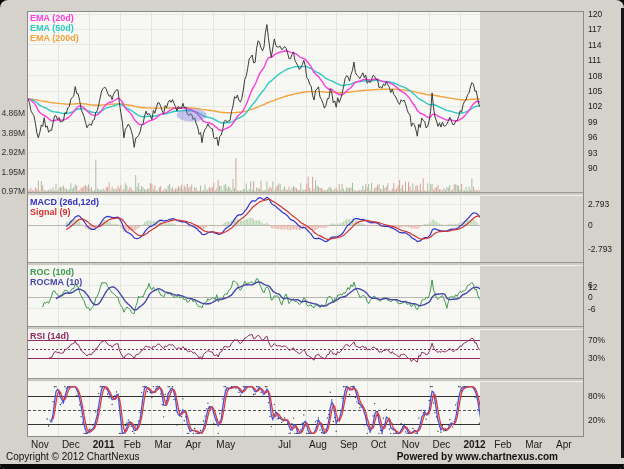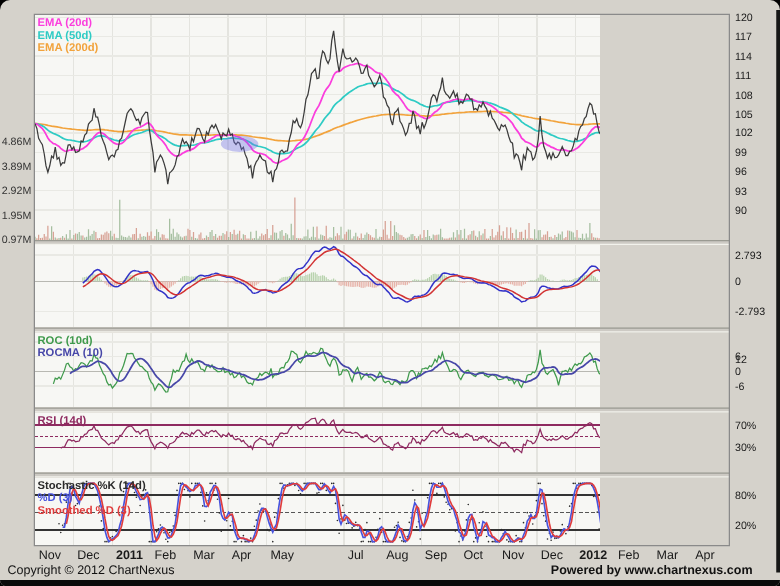--- a/index.html
+++ b/index.html
@@ -18,21 +18,21 @@
   .legend{position:absolute;left:2px;top:1px;z-index:3;}
   .legend div{font-size:9px;font-weight:bold;line-height:10px;white-space:nowrap;}
   .sep{position:absolute;left:28px;width:556px;height:4px;background:#cdcac4;
        border-top:1px solid #9a9a92;border-bottom:1px solid #f2f2ec;box-sizing:border-box;z-index:4;}
   
   #raxis .t{position:absolute;left:588px;font-size:8.5px;color:#1a1a1a;transform:translateY(-50%);white-space:nowrap;}
   #laxis .t{position:absolute;left:0;width:25px;text-align:right;font-size:8.5px;color:#333;transform:translateY(-50%);}
   #xaxis .m{position:absolute;top:439px;font-size:10px;color:#1a1a1a;white-space:nowrap;}
   #xaxis .m.bold{font-weight:bold;}
   
-  #ftr{position:absolute;left:0;top:450px;width:565px;height:15px;padding-left:44px;}
+  #ftr{position:absolute;left:0;top:450px;width:565px;height:15px;}
   #copyright{position:absolute;left:6px;top:1px;font-size:10px;color:#111;}
   #powered{position:absolute;right:7px;top:1px;font-size:10px;color:#111;font-weight:bold;}
   #blackbar{position:absolute;left:0;top:464px;width:624px;height:5px;background:#0a0a0a;}
   #rightedge{position:absolute;right:0;top:8px;width:3px;height:450px;background:#161616;}
 </style>
 </head>
 <body>
 
 <div id="win">
 
@@ -105,20 +105,24 @@
         <line x1="494.2" y1="0" x2="494.2" y2="66" stroke="#e4e4df" stroke-width="1" shape-rendering="crispEdges"></line>
         <line x1="525.1" y1="0" x2="525.1" y2="66" stroke="#e4e4df" stroke-width="1" shape-rendering="crispEdges"></line>
         <line x1="0" y1="8" x2="556" y2="8" stroke="#e9e9e4" stroke-width="1" stroke-dasharray="none" shape-rendering="crispEdges"></line>
         <line x1="0" y1="53" x2="556" y2="53" stroke="#e9e9e4" stroke-width="1" stroke-dasharray="none" shape-rendering="crispEdges"></line>
         <line x1="0" y1="29" x2="556" y2="29" stroke="#b8b8b2" stroke-width="1" stroke-dasharray="none" shape-rendering="crispEdges"></line>
         <path d="M38.3 29V26.0M39.8 29V25.5M41.3 29V25.2M42.8 29V24.5M44.2 29V24.1M45.7 29V24.0M47.2 29V23.3M48.7 29V23.8M50.1 29V24.5M51.6 29V25.8M53.1 29V27.7M70.8 29V28.1M72.3 29V26.6M73.7 29V25.3M75.2 29V24.4M76.7 29V23.9M78.2 29V24.1M79.6 29V24.9M81.1 29V25.9M82.6 29V26.7M84.1 29V27.8M85.5 29V28.1M87.0 29V28.1M88.5 29V28.1M90.0 29V28.2M115.0 29V28.1M116.5 29V26.5M118.0 29V25.1M119.5 29V24.7M120.9 29V24.5M122.4 29V24.7M123.9 29V25.4M125.4 29V25.1M126.8 29V25.4M128.3 29V25.2M129.8 29V24.8M131.3 29V24.8M132.7 29V25.3M134.2 29V26.3M135.7 29V27.3M137.2 29V27.3M138.6 29V27.6M140.1 29V27.4M141.6 29V27.2M143.1 29V27.4M144.5 29V27.4M146.0 29V27.8M147.5 29V28.6M182.9 29V29.0M184.4 29V28.8M194.7 29V28.4M196.1 29V26.9M197.6 29V25.9M199.1 29V25.6M200.6 29V25.4M202.0 29V25.4M203.5 29V24.7M205.0 29V23.9M206.5 29V22.8M207.9 29V22.6M209.4 29V22.5M210.9 29V23.3M212.4 29V24.3M213.8 29V24.9M215.3 29V24.8M216.8 29V24.0M218.3 29V23.5M219.7 29V22.9M221.2 29V22.0M222.7 29V21.8M224.2 29V22.0M225.6 29V23.4M227.1 29V24.7M228.6 29V24.6M230.1 29V24.2M231.5 29V24.6M233.0 29V25.8M234.5 29V27.2M236.0 29V28.0M237.4 29V27.5M238.9 29V26.7M240.4 29V27.8M302.3 29V28.0M303.8 29V27.3M305.3 29V27.7M306.8 29V27.7M308.2 29V28.3M309.7 29V27.7M311.2 29V27.7M312.7 29V27.3M314.1 29V26.6M315.6 29V25.5M317.1 29V24.1M318.6 29V23.2M320.0 29V22.9M321.5 29V23.4M323.0 29V23.4M324.5 29V23.2M325.9 29V22.6M327.4 29V23.6M328.9 29V24.7M330.4 29V25.8M331.8 29V26.9M333.3 29V27.4M334.8 29V27.6M336.3 29V28.3M337.7 29V28.5M395.2 29V28.6M396.7 29V28.0M398.2 29V28.2M399.7 29V28.1M401.1 29V27.4M402.6 29V26.1M404.1 29V23.6M405.6 29V23.6M407.0 29V24.6M408.5 29V25.8M410.0 29V27.2M411.5 29V27.7M412.9 29V28.5M414.4 29V28.4M415.9 29V28.8M417.4 29V28.9M418.8 29V28.8M420.3 29V28.3M421.8 29V27.7M423.3 29V27.6M424.7 29V28.0M426.2 29V28.2M427.7 29V28.0M429.2 29V27.9M430.6 29V27.4M432.1 29V26.6M433.6 29V26.4M435.1 29V25.6M436.5 29V25.0M438.0 29V24.7M439.5 29V24.2M441.0 29V24.0M442.4 29V23.6M443.9 29V23.3M445.4 29V23.6M446.9 29V24.7M448.3 29V25.7M449.8 29V27.4M485.2 29V28.7M486.7 29V27.4M488.2 29V26.0M489.6 29V24.3M491.1 29V22.0M492.6 29V20.2M494.1 29V18.2M495.5 29V17.2M497.0 29V17.7M498.5 29V18.6M500.0 29V20.4M501.4 29V20.8M502.9 29V21.1M504.4 29V21.4M505.9 29V22.4M507.3 29V23.6M508.8 29V25.7M510.3 29V26.9M511.8 29V28.2M529.5 29V29.0" stroke="#b8d3ad" stroke-width="1" fill="none"></path>
         <path d="M54.6 29V29.3M56.0 29V30.7M57.5 29V32.1M59.0 29V33.3M60.5 29V33.7M61.9 29V33.6M63.4 29V33.4M64.9 29V32.6M66.4 29V31.8M67.8 29V30.5M69.3 29V29.4M91.4 29V29.6M92.9 29V31.4M94.4 29V33.3M95.9 29V35.8M97.3 29V36.3M98.8 29V36.0M100.3 29V35.2M101.8 29V34.5M103.2 29V34.2M104.7 29V34.1M106.2 29V34.9M107.7 29V34.1M109.1 29V33.2M110.6 29V32.1M112.1 29V30.9M113.6 29V29.3M149.0 29V29.5M150.4 29V29.6M151.9 29V29.9M153.4 29V30.1M154.9 29V29.7M156.3 29V29.9M157.8 29V30.0M159.3 29V30.6M160.8 29V31.1M162.2 29V31.2M163.7 29V31.2M165.2 29V31.6M166.7 29V31.5M168.1 29V31.9M169.6 29V32.3M171.1 29V33.0M172.6 29V33.1M174.0 29V33.9M175.5 29V33.2M177.0 29V32.1M178.5 29V31.0M179.9 29V29.9M181.4 29V29.3M185.8 29V29.4M187.3 29V29.9M188.8 29V29.9M190.2 29V30.5M191.7 29V30.0M193.2 29V29.3M241.9 29V29.8M243.3 29V32.1M244.8 29V32.7M246.3 29V32.2M247.8 29V32.6M249.2 29V33.0M250.7 29V33.2M252.2 29V33.3M253.7 29V33.5M255.1 29V33.6M256.6 29V33.3M258.1 29V33.2M259.6 29V33.5M261.0 29V34.1M262.5 29V34.3M264.0 29V33.9M265.5 29V33.2M266.9 29V33.4M268.4 29V33.6M269.9 29V33.9M271.4 29V34.1M272.8 29V33.9M274.3 29V33.2M275.8 29V32.2M277.3 29V31.9M278.7 29V32.7M280.2 29V33.1M281.7 29V33.6M283.2 29V33.8M284.6 29V34.6M286.1 29V35.1M287.6 29V34.1M289.1 29V33.1M290.5 29V31.9M292.0 29V31.9M293.5 29V31.8M295.0 29V31.9M296.4 29V32.2M297.9 29V31.8M299.4 29V30.6M300.9 29V29.7M339.2 29V29.5M340.7 29V30.0M342.2 29V30.4M343.6 29V30.3M345.1 29V29.8M346.6 29V29.6M348.1 29V29.8M349.5 29V29.8M351.0 29V30.6M352.5 29V31.0M354.0 29V31.3M355.4 29V30.9M356.9 29V30.8M358.4 29V30.2M359.9 29V30.1M361.3 29V30.2M362.8 29V30.7M364.3 29V30.6M365.8 29V30.9M367.2 29V31.1M368.7 29V31.5M370.2 29V31.8M371.6 29V32.0M373.1 29V31.5M374.6 29V31.2M376.1 29V30.7M377.5 29V30.6M379.0 29V30.9M380.5 29V31.3M382.0 29V31.5M383.4 29V32.5M384.9 29V32.6M386.4 29V32.5M387.9 29V32.6M389.3 29V33.0M390.8 29V31.8M392.3 29V31.1M393.8 29V29.5M451.3 29V29.2M452.8 29V30.6M454.2 29V32.0M455.7 29V33.6M457.2 29V34.7M458.7 29V35.6M460.1 29V35.9M461.6 29V35.7M463.1 29V35.2M464.6 29V35.1M466.0 29V34.8M467.5 29V34.1M469.0 29V33.9M470.5 29V33.6M471.9 29V33.1M473.4 29V32.4M474.9 29V31.9M476.4 29V31.7M477.8 29V31.9M479.3 29V31.7M480.8 29V31.6M482.3 29V30.9M483.7 29V29.7M513.2 29V29.4M514.7 29V29.6M516.2 29V29.8M517.7 29V29.7M519.1 29V29.9M520.6 29V30.0M522.1 29V30.0M523.6 29V30.9M525.0 29V30.9M526.5 29V30.0M528.0 29V29.2M530.9 29V29.5M532.4 29V30.2M533.9 29V31.0M535.4 29V31.0M536.8 29V31.4M538.3 29V31.0M539.8 29V30.7M541.3 29V30.8M542.7 29V30.4M544.2 29V30.5M545.7 29V31.2M547.2 29V31.9M548.6 29V31.9M550.1 29V31.5M551.6 29V31.7M553.1 29V30.9M554.5 29V30.6M556.0 29V29.6" stroke="#e7b4aa" stroke-width="1" fill="none"></path>
         <path d="M38.3 30.5L39.8 29.1L41.3 27.9L42.8 26.0L44.2 24.4L45.7 23.1L47.2 21.0L48.7 20.2L50.1 19.7L51.6 20.2L53.1 21.8L54.6 23.5L56.0 25.3L57.5 27.5L59.0 29.8L60.5 31.3L61.9 32.3L63.4 33.3L64.9 33.4L66.4 33.3L67.8 32.3L69.3 31.4L70.8 29.8L72.3 27.8L73.7 25.5L75.2 23.4L76.7 21.7L78.2 20.7L79.6 20.4L81.1 20.7L82.6 20.9L84.1 21.7L85.5 21.7L87.0 21.6L88.5 21.3L90.0 21.2L91.4 22.7L92.9 25.1L94.4 28.2L95.9 32.4L97.3 34.7L98.8 36.1L100.3 36.8L101.8 37.5L103.2 38.5L104.7 39.8L106.2 42.0L107.7 42.5L109.1 42.6L110.6 42.3L112.1 41.6L113.6 40.0L115.0 38.6L116.5 36.4L118.0 34.1L119.5 32.6L120.9 31.2L122.4 30.4L123.9 30.1L125.4 28.9L126.8 28.2L128.3 27.1L129.8 25.6L131.3 24.6L132.7 24.2L134.2 24.4L135.7 25.0L137.2 24.6L138.6 24.6L140.1 24.0L141.6 23.3L143.1 23.1L144.5 22.7L146.0 22.8L147.5 23.5L149.0 24.5L150.4 24.8L151.9 25.3L153.4 25.8L154.9 25.6L156.3 26.0L157.8 26.3L159.3 27.3L160.8 28.4L162.2 29.0L163.7 29.5L165.2 30.5L166.7 31.1L168.1 32.2L169.6 33.4L171.1 35.2L172.6 36.3L174.0 38.3L175.5 38.6L177.0 38.3L178.5 37.8L179.9 36.8L181.4 36.3L182.9 36.0L184.4 35.7L185.8 36.5L187.3 37.2L188.8 37.4L190.2 38.4L191.7 38.1L193.2 37.6L194.7 36.4L196.1 34.4L197.6 32.7L199.1 31.5L200.6 30.4L202.0 29.6L203.5 27.8L205.0 25.7L206.5 23.1L207.9 21.3L209.4 19.6L210.9 18.9L212.4 18.8L213.8 18.4L215.3 17.2L216.8 15.1L218.3 13.3L219.7 11.1L221.2 8.5L222.7 6.5L224.2 4.9L225.6 4.9L227.1 5.1L228.6 3.9L230.1 2.3L231.5 1.6L233.0 2.0L234.5 3.0L236.0 3.5L237.4 2.6L238.9 1.3L240.4 2.1L241.9 4.3L243.3 7.3L244.8 8.8L246.3 9.2L247.8 10.4L249.2 11.8L250.7 13.1L252.2 14.2L253.7 15.7L255.1 16.8L256.6 17.6L258.1 18.6L259.6 20.0L261.0 21.9L262.5 23.4L264.0 24.2L265.5 24.6L266.9 25.9L268.4 27.3L269.9 28.7L271.4 30.3L272.8 31.3L274.3 31.7L275.8 31.4L277.3 31.9L278.7 33.6L280.2 35.0L281.7 36.7L283.2 38.1L284.6 40.3L286.1 42.3L287.6 42.6L289.1 42.6L290.5 42.1L292.0 42.8L293.5 43.5L295.0 44.3L296.4 45.3L297.9 45.6L299.4 44.9L300.9 44.1L302.3 42.2L303.8 41.0L305.3 41.1L306.8 40.8L308.2 41.2L309.7 40.2L311.2 39.9L312.7 39.1L314.1 37.8L315.6 35.8L317.1 33.2L318.6 30.8L320.0 29.1L321.5 28.2L323.0 26.7L324.5 25.1L325.9 22.9L327.4 22.5L328.9 22.6L330.4 22.9L331.8 23.4L333.3 23.6L334.8 23.4L336.3 23.9L337.7 24.0L339.2 25.2L340.7 25.9L342.2 26.6L343.6 26.8L345.1 26.6L346.6 26.5L348.1 26.8L349.5 27.1L351.0 28.3L352.5 29.2L354.0 30.0L355.4 30.2L356.9 30.4L358.4 30.2L359.9 30.4L361.3 30.7L362.8 31.7L364.3 31.9L365.8 32.8L367.2 33.5L368.7 34.5L370.2 35.5L371.6 36.5L373.1 36.6L374.6 36.8L376.1 36.7L377.5 37.0L379.0 37.8L380.5 38.8L382.0 39.6L383.4 41.5L384.9 42.4L386.4 43.2L387.9 44.2L389.3 45.6L390.8 45.1L392.3 44.9L393.8 43.5L395.2 42.5L396.7 41.7L398.2 41.6L399.7 41.3L401.1 40.2L402.6 38.2L404.1 34.3L405.6 32.9L407.0 32.9L408.5 33.3L410.0 34.2L411.5 34.4L412.9 35.0L414.4 34.9L415.9 35.1L417.4 35.2L418.8 35.0L420.3 34.4L421.8 33.5L423.3 33.1L424.7 33.2L426.2 33.2L427.7 32.8L429.2 32.3L430.6 31.5L432.1 30.1L433.6 29.2L435.1 27.6L436.5 25.9L438.0 24.5L439.5 22.9L441.0 21.5L442.4 19.7L443.9 17.9L445.4 16.9L446.9 17.0L448.3 17.2L449.8 18.4L451.3 20.3L452.8 22.1L454.2 24.2L455.7 26.9L457.2 29.5L458.7 32.0L460.1 34.1L461.6 35.6L463.1 36.6L464.6 38.0L466.0 39.2L467.5 39.8L469.0 40.8L470.5 41.7L471.9 42.1L473.4 42.3L474.9 42.6L476.4 43.0L477.8 43.9L479.3 44.4L480.8 44.9L482.3 44.8L483.7 43.7L485.2 42.7L486.7 40.9L488.2 38.8L489.6 35.9L491.1 31.8L492.6 27.9L494.1 23.1L495.5 19.2L497.0 16.9L498.5 15.2L500.0 14.8L501.4 13.2L502.9 11.4L504.4 9.8L505.9 9.3L507.3 9.1L508.8 10.4L510.3 11.1L511.8 12.2L513.2 13.4L514.7 13.8L516.2 14.2L517.7 14.2L519.1 14.7L520.6 15.0L522.1 15.3L523.6 16.6L525.0 17.2L526.5 16.5L528.0 15.8L529.5 15.5L530.9 16.2L532.4 17.2L533.9 18.5L535.4 19.0L536.8 20.0L538.3 20.0L539.8 20.1L541.3 20.8L542.7 20.7L544.2 21.1L545.7 22.4L547.2 23.8L548.6 24.6L550.1 24.8L551.6 25.7L553.1 25.3L554.5 25.4L556.0 24.6" stroke="#3232c8" stroke-width="1.2" fill="none"></path>
         <path d="M38.3 33.5L39.8 32.6L41.3 31.6L42.8 30.5L44.2 29.3L45.7 28.1L47.2 26.6L48.7 25.3L50.1 24.2L51.6 23.4L53.1 23.1L54.6 23.2L56.0 23.6L57.5 24.4L59.0 25.5L60.5 26.6L61.9 27.8L63.4 28.9L64.9 29.8L66.4 30.5L67.8 30.9L69.3 31.0L70.8 30.7L72.3 30.1L73.7 29.2L75.2 28.0L76.7 26.8L78.2 25.6L79.6 24.5L81.1 23.8L82.6 23.2L84.1 22.9L85.5 22.7L87.0 22.4L88.5 22.2L90.0 22.0L91.4 22.1L92.9 22.7L94.4 23.8L95.9 25.5L97.3 27.4L98.8 29.1L100.3 30.7L101.8 32.0L103.2 33.3L104.7 34.6L106.2 36.1L107.7 37.4L109.1 38.4L110.6 39.2L112.1 39.7L113.6 39.7L115.0 39.5L116.5 38.9L118.0 37.9L119.5 36.9L120.9 35.7L122.4 34.7L123.9 33.8L125.4 32.8L126.8 31.9L128.3 30.9L129.8 29.9L131.3 28.8L132.7 27.9L134.2 27.2L135.7 26.8L137.2 26.3L138.6 26.0L140.1 25.6L141.6 25.1L143.1 24.7L144.5 24.3L146.0 24.0L147.5 23.9L149.0 24.0L150.4 24.2L151.9 24.4L153.4 24.7L154.9 24.9L156.3 25.1L157.8 25.3L159.3 25.7L160.8 26.3L162.2 26.8L163.7 27.3L165.2 28.0L166.7 28.6L168.1 29.3L169.6 30.1L171.1 31.2L172.6 32.2L174.0 33.4L175.5 34.4L177.0 35.2L178.5 35.7L179.9 35.9L181.4 36.0L182.9 36.0L184.4 36.0L185.8 36.1L187.3 36.3L188.8 36.5L190.2 36.9L191.7 37.1L193.2 37.2L194.7 37.1L196.1 36.5L197.6 35.8L199.1 34.9L200.6 34.0L202.0 33.1L203.5 32.1L205.0 30.8L206.5 29.3L207.9 27.7L209.4 26.1L210.9 24.6L212.4 23.5L213.8 22.4L215.3 21.4L216.8 20.1L218.3 18.8L219.7 17.2L221.2 15.5L222.7 13.7L224.2 11.9L225.6 10.5L227.1 9.5L228.6 8.3L230.1 7.1L231.5 6.0L233.0 5.2L234.5 4.8L236.0 4.5L237.4 4.1L238.9 3.6L240.4 3.3L241.9 3.5L243.3 4.2L244.8 5.2L246.3 6.0L247.8 6.9L249.2 7.9L250.7 8.9L252.2 10.0L253.7 11.1L255.1 12.2L256.6 13.3L258.1 14.4L259.6 15.5L261.0 16.8L262.5 18.1L264.0 19.3L265.5 20.4L266.9 21.5L268.4 22.6L269.9 23.9L271.4 25.2L272.8 26.4L274.3 27.4L275.8 28.2L277.3 29.0L278.7 29.9L280.2 30.9L281.7 32.1L283.2 33.3L284.6 34.7L286.1 36.2L287.6 37.5L289.1 38.5L290.5 39.2L292.0 39.9L293.5 40.6L295.0 41.4L296.4 42.2L297.9 42.8L299.4 43.3L300.9 43.4L302.3 43.2L303.8 42.7L305.3 42.4L306.8 42.1L308.2 41.9L309.7 41.6L311.2 41.2L312.7 40.8L314.1 40.2L315.6 39.3L317.1 38.1L318.6 36.6L320.0 35.1L321.5 33.7L323.0 32.3L324.5 30.9L325.9 29.3L327.4 27.9L328.9 26.9L330.4 26.1L331.8 25.5L333.3 25.1L334.8 24.8L336.3 24.6L337.7 24.5L339.2 24.6L340.7 24.9L342.2 25.2L343.6 25.5L345.1 25.7L346.6 25.9L348.1 26.1L349.5 26.3L351.0 26.7L352.5 27.2L354.0 27.8L355.4 28.2L356.9 28.7L358.4 29.0L359.9 29.3L361.3 29.6L362.8 30.0L364.3 30.4L365.8 30.8L367.2 31.4L368.7 32.0L370.2 32.7L371.6 33.5L373.1 34.1L374.6 34.6L376.1 35.0L377.5 35.4L379.0 35.9L380.5 36.5L382.0 37.1L383.4 38.0L384.9 38.9L386.4 39.7L387.9 40.6L389.3 41.6L390.8 42.3L392.3 42.9L393.8 43.0L395.2 42.9L396.7 42.6L398.2 42.4L399.7 42.2L401.1 41.8L402.6 41.1L404.1 39.7L405.6 38.4L407.0 37.3L408.5 36.5L410.0 36.0L411.5 35.7L412.9 35.6L414.4 35.4L415.9 35.4L417.4 35.3L418.8 35.3L420.3 35.1L421.8 34.8L423.3 34.4L424.7 34.2L426.2 34.0L427.7 33.7L429.2 33.5L430.6 33.1L432.1 32.5L433.6 31.8L435.1 31.0L436.5 30.0L438.0 28.9L439.5 27.7L441.0 26.4L442.4 25.1L443.9 23.7L445.4 22.3L446.9 21.2L448.3 20.4L449.8 20.0L451.3 20.1L452.8 20.5L454.2 21.2L455.7 22.4L457.2 23.8L458.7 25.5L460.1 27.2L461.6 28.9L463.1 30.4L464.6 31.9L466.0 33.4L467.5 34.7L469.0 35.9L470.5 37.1L471.9 38.1L473.4 38.9L474.9 39.6L476.4 40.3L477.8 41.0L479.3 41.7L480.8 42.3L482.3 42.8L483.7 43.0L485.2 42.9L486.7 42.5L488.2 41.8L489.6 40.6L491.1 38.8L492.6 36.6L494.1 33.9L495.5 31.0L497.0 28.2L498.5 25.6L500.0 23.4L501.4 21.4L502.9 19.4L504.4 17.5L505.9 15.8L507.3 14.5L508.8 13.7L510.3 13.2L511.8 13.0L513.2 13.1L514.7 13.2L516.2 13.4L517.7 13.6L519.1 13.8L520.6 14.0L522.1 14.3L523.6 14.8L525.0 15.2L526.5 15.5L528.0 15.6L529.5 15.5L530.9 15.7L532.4 16.0L533.9 16.5L535.4 17.0L536.8 17.6L538.3 18.1L539.8 18.5L541.3 18.9L542.7 19.3L544.2 19.7L545.7 20.2L547.2 20.9L548.6 21.6L550.1 22.3L551.6 23.0L553.1 23.4L554.5 23.8L556.0 24.0" stroke="#d23232" stroke-width="1.2" fill="none"></path>
       </svg>
+    <div class="legend" id="leg2">
+        <div style="color: rgb(50, 50, 200);">MACD (26d,12d)</div>
+        <div style="color: rgb(210, 50, 50);">Signal (9)</div>
+      </div>
   </div>
   <div class="sep" style="top:262px"></div>
 
   <div class="panel" id="p3" style="top:266px;height:60px">
     <svg id="s3" width="556" height="60">
         <line x1="30.9" y1="0" x2="30.9" y2="60" stroke="#e4e4df" stroke-width="1" shape-rendering="crispEdges"></line>
         <line x1="61.8" y1="0" x2="61.8" y2="60" stroke="#e4e4df" stroke-width="1" shape-rendering="crispEdges"></line>
         <line x1="92.7" y1="0" x2="92.7" y2="60" stroke="#e4e4df" stroke-width="1" shape-rendering="crispEdges"></line>
         <line x1="123.6" y1="0" x2="123.6" y2="60" stroke="#e4e4df" stroke-width="1" shape-rendering="crispEdges"></line>
         <line x1="154.4" y1="0" x2="154.4" y2="60" stroke="#e4e4df" stroke-width="1" shape-rendering="crispEdges"></line>
@@ -197,25 +201,20 @@
         <line x1="463.3" y1="0" x2="463.3" y2="54" stroke="#e4e4df" stroke-width="1" shape-rendering="crispEdges"></line>
         <line x1="494.2" y1="0" x2="494.2" y2="54" stroke="#e4e4df" stroke-width="1" shape-rendering="crispEdges"></line>
         <line x1="525.1" y1="0" x2="525.1" y2="54" stroke="#e4e4df" stroke-width="1" shape-rendering="crispEdges"></line>
         <line x1="0" y1="14" x2="556" y2="14" stroke="#333" stroke-width="1" stroke-dasharray="none" shape-rendering="crispEdges"></line>
         <line x1="0" y1="42" x2="556" y2="42" stroke="#333" stroke-width="1" stroke-dasharray="none" shape-rendering="crispEdges"></line>
         <line x1="0" y1="28" x2="556" y2="28" stroke="#555" stroke-width="1" stroke-dasharray="3,2" shape-rendering="crispEdges"></line>
         <path d="M19.2 37.0l.01 0M20.6 44.0l.01 0M22.1 38.2l.01 0M23.6 37.1l.01 0M25.1 19.7l.01 0M26.5 4.7l.01 0M28.0 4.7l.01 0M29.5 12.6l.01 0M31.0 9.8l.01 0M32.4 22.4l.01 0M33.9 20.9l.01 0M35.4 18.5l.01 0M36.9 4.7l.01 0M38.3 6.2l.01 0M39.8 4.7l.01 0M41.3 4.7l.01 0M42.8 4.7l.01 0M44.2 4.7l.01 0M45.7 4.7l.01 0M47.2 4.7l.01 0M48.7 13.7l.01 0M50.1 14.1l.01 0M51.6 22.8l.01 0M53.1 34.7l.01 0M54.6 40.9l.01 0M56.0 51.3l.01 0M57.5 51.3l.01 0M59.0 51.3l.01 0M60.5 48.2l.01 0M61.9 47.2l.01 0M63.4 48.9l.01 0M64.9 43.1l.01 0M66.4 42.1l.01 0M67.8 29.9l.01 0M69.3 27.9l.01 0M70.8 11.3l.01 0M72.3 4.7l.01 0M73.7 4.7l.01 0M75.2 4.7l.01 0M76.7 4.7l.01 0M78.2 7.0l.01 0M79.6 12.0l.01 0M81.1 15.8l.01 0M82.6 14.7l.01 0M84.1 22.4l.01 0M85.5 15.0l.01 0M87.0 13.7l.01 0M88.5 9.9l.01 0M90.0 12.9l.01 0M91.4 51.3l.01 0M92.9 51.3l.01 0M94.4 51.3l.01 0M95.9 51.3l.01 0M97.3 43.4l.01 0M98.8 41.0l.01 0M100.3 38.0l.01 0M101.8 40.2l.01 0M103.2 44.2l.01 0M104.7 49.4l.01 0M106.2 51.3l.01 0M107.7 44.0l.01 0M109.1 43.0l.01 0M110.6 38.8l.01 0M112.1 30.3l.01 0M113.6 10.3l.01 0M115.0 4.7l.01 0M116.5 4.7l.01 0M118.0 4.7l.01 0M119.5 9.6l.01 0M120.9 7.5l.01 0M122.4 10.5l.01 0M123.9 15.5l.01 0M125.4 4.7l.01 0M126.8 9.7l.01 0M128.3 4.7l.01 0M129.8 4.7l.01 0M131.3 4.9l.01 0M132.7 11.9l.01 0M134.2 22.7l.01 0M135.7 34.8l.01 0M137.2 12.3l.01 0M138.6 18.5l.01 0M140.1 4.7l.01 0M141.6 4.7l.01 0M143.1 10.1l.01 0M144.5 4.7l.01 0M146.0 17.4l.01 0M147.5 28.3l.01 0M149.0 42.9l.01 0M150.4 26.8l.01 0M151.9 32.2l.01 0M153.4 34.6l.01 0M154.9 16.8l.01 0M156.3 38.7l.01 0M157.8 35.0l.01 0M159.3 51.3l.01 0M160.8 51.3l.01 0M162.2 45.6l.01 0M163.7 48.3l.01 0M165.2 51.3l.01 0M166.7 46.5l.01 0M168.1 51.3l.01 0M169.6 51.3l.01 0M171.1 51.3l.01 0M172.6 48.5l.01 0M174.0 51.3l.01 0M175.5 39.0l.01 0M177.0 34.1l.01 0M178.5 26.8l.01 0M179.9 21.2l.01 0M181.4 25.9l.01 0M182.9 27.1l.01 0M184.4 25.2l.01 0M185.8 41.7l.01 0M187.3 42.6l.01 0M188.8 37.3l.01 0M190.2 51.3l.01 0M191.7 31.7l.01 0M193.2 28.4l.01 0M194.7 16.9l.01 0M196.1 4.7l.01 0M197.6 4.7l.01 0M199.1 8.5l.01 0M200.6 6.2l.01 0M202.0 5.8l.01 0M203.5 4.7l.01 0M205.0 4.7l.01 0M206.5 4.7l.01 0M207.9 6.3l.01 0M209.4 4.7l.01 0M210.9 10.4l.01 0M212.4 13.1l.01 0M213.8 9.2l.01 0M215.3 4.7l.01 0M216.8 4.7l.01 0M218.3 4.7l.01 0M219.7 4.7l.01 0M221.2 4.7l.01 0M222.7 4.7l.01 0M224.2 4.7l.01 0M225.6 12.5l.01 0M227.1 12.0l.01 0M228.6 4.7l.01 0M230.1 4.7l.01 0M231.5 5.9l.01 0M233.0 10.3l.01 0M234.5 14.2l.01 0M236.0 12.1l.01 0M237.4 4.7l.01 0M238.9 4.7l.01 0M240.4 20.7l.01 0M241.9 34.4l.01 0M243.3 44.6l.01 0M244.8 33.1l.01 0M246.3 22.3l.01 0M247.8 34.1l.01 0M249.2 36.8l.01 0M250.7 36.5l.01 0M252.2 35.6l.01 0M253.7 40.3l.01 0M255.1 38.9l.01 0M256.6 35.9l.01 0M258.1 38.6l.01 0M259.6 41.2l.01 0M261.0 51.3l.01 0M262.5 51.1l.01 0M264.0 41.7l.01 0M265.5 36.1l.01 0M266.9 51.3l.01 0M268.4 51.3l.01 0M269.9 51.3l.01 0M271.4 51.3l.01 0M272.8 47.8l.01 0M274.3 41.5l.01 0M275.8 32.9l.01 0M277.3 43.8l.01 0M278.7 51.3l.01 0M280.2 51.3l.01 0M281.7 51.3l.01 0M283.2 51.3l.01 0M284.6 51.3l.01 0M286.1 51.3l.01 0M287.6 39.8l.01 0M289.1 38.5l.01 0M290.5 35.8l.01 0M292.0 47.9l.01 0M293.5 50.7l.01 0M295.0 51.3l.01 0M296.4 51.3l.01 0M297.9 47.2l.01 0M299.4 35.9l.01 0M300.9 32.4l.01 0M302.3 10.2l.01 0M303.8 18.0l.01 0M305.3 39.5l.01 0M306.8 35.4l.01 0M308.2 49.2l.01 0M309.7 28.5l.01 0M311.2 37.6l.01 0M312.7 28.2l.01 0M314.1 16.2l.01 0M315.6 4.7l.01 0M317.1 4.7l.01 0M318.6 4.7l.01 0M320.0 6.1l.01 0M321.5 12.7l.01 0M323.0 4.7l.01 0M324.5 4.7l.01 0M325.9 4.7l.01 0M327.4 15.5l.01 0M328.9 19.8l.01 0M330.4 21.4l.01 0M331.8 25.8l.01 0M333.3 24.9l.01 0M334.8 25.1l.01 0M336.3 42.8l.01 0M337.7 36.1l.01 0M339.2 51.3l.01 0M340.7 46.8l.01 0M342.2 49.9l.01 0M343.6 42.7l.01 0M345.1 33.9l.01 0M346.6 21.6l.01 0M348.1 33.9l.01 0M349.5 33.4l.01 0M351.0 51.3l.01 0M352.5 48.3l.01 0M354.0 51.3l.01 0M355.4 36.2l.01 0M356.9 42.1l.01 0M358.4 27.4l.01 0M359.9 39.2l.01 0M361.3 47.2l.01 0M362.8 51.3l.01 0M364.3 41.8l.01 0M365.8 51.3l.01 0M367.2 51.3l.01 0M368.7 51.3l.01 0M370.2 51.3l.01 0M371.6 51.3l.01 0M373.1 41.7l.01 0M374.6 45.0l.01 0M376.1 42.3l.01 0M377.5 49.9l.01 0M379.0 51.3l.01 0M380.5 51.3l.01 0M382.0 51.3l.01 0M383.4 51.3l.01 0M384.9 46.5l.01 0M386.4 48.4l.01 0M387.9 51.3l.01 0M389.3 51.3l.01 0M390.8 36.1l.01 0M392.3 40.3l.01 0M393.8 28.1l.01 0M395.2 30.8l.01 0M396.7 30.3l.01 0M398.2 37.2l.01 0M399.7 30.9l.01 0M401.1 18.5l.01 0M402.6 4.7l.01 0M404.1 4.7l.01 0M405.6 20.9l.01 0M407.0 30.6l.01 0M408.5 34.9l.01 0M410.0 49.2l.01 0M411.5 44.5l.01 0M412.9 50.2l.01 0M414.4 43.7l.01 0M415.9 48.7l.01 0M417.4 48.5l.01 0M418.8 47.3l.01 0M420.3 42.8l.01 0M421.8 37.7l.01 0M423.3 42.6l.01 0M424.7 44.9l.01 0M426.2 39.4l.01 0M427.7 22.9l.01 0M429.2 20.9l.01 0M430.6 4.7l.01 0M432.1 4.7l.01 0M433.6 8.7l.01 0M435.1 4.7l.01 0M436.5 4.7l.01 0M438.0 4.7l.01 0M439.5 4.7l.01 0M441.0 4.7l.01 0M442.4 4.7l.01 0M443.9 4.7l.01 0M445.4 6.4l.01 0M446.9 15.1l.01 0M448.3 14.9l.01 0M449.8 27.7l.01 0M451.3 41.2l.01 0M452.8 44.7l.01 0M454.2 51.3l.01 0M455.7 51.3l.01 0M457.2 51.3l.01 0M458.7 51.3l.01 0M460.1 51.3l.01 0M461.6 51.3l.01 0M463.1 50.5l.01 0M464.6 51.3l.01 0M466.0 51.3l.01 0M467.5 49.2l.01 0M469.0 51.3l.01 0M470.5 51.3l.01 0M471.9 50.0l.01 0M473.4 49.2l.01 0M474.9 51.3l.01 0M476.4 51.3l.01 0M477.8 51.3l.01 0M479.3 48.2l.01 0M480.8 51.3l.01 0M482.3 45.0l.01 0M483.7 28.8l.01 0M485.2 28.1l.01 0M486.7 13.1l.01 0M488.2 4.7l.01 0M489.6 4.7l.01 0M491.1 4.7l.01 0M492.6 4.7l.01 0M494.1 4.7l.01 0M495.5 4.7l.01 0M497.0 8.3l.01 0M498.5 8.2l.01 0M500.0 12.9l.01 0M501.4 4.7l.01 0M502.9 4.7l.01 0M504.4 4.7l.01 0M505.9 7.7l.01 0M507.3 8.5l.01 0M508.8 18.8l.01 0M510.3 19.4l.01 0M511.8 28.2l.01 0M513.2 35.8l.01 0M514.7 21.0l.01 0M516.2 20.7l.01 0M517.7 12.7l.01 0M519.1 17.2l.01 0M520.6 18.4l.01 0M522.1 15.3l.01 0M523.6 40.3l.01 0M525.0 15.3l.01 0M526.5 4.7l.01 0M528.0 4.7l.01 0M529.5 8.4l.01 0M530.9 21.1l.01 0M532.4 25.8l.01 0M533.9 38.2l.01 0M535.4 25.0l.01 0M536.8 36.1l.01 0M538.3 17.8l.01 0M539.8 17.2l.01 0M541.3 26.5l.01 0M542.7 13.0l.01 0M544.2 26.5l.01 0M545.7 51.3l.01 0M547.2 51.3l.01 0M548.6 41.0l.01 0M550.1 28.0l.01 0M551.6 47.1l.01 0M553.1 13.2l.01 0M554.5 23.4l.01 0M556.0 4.7l.01 0" stroke="#2b2b2b" stroke-width="1.3" stroke-linecap="round" fill="none"></path>
         <path d="M22.1 39.7L23.6 39.8L25.1 31.7L26.5 20.5L28.0 9.7L29.5 7.3L31.0 9.0L32.4 14.9L33.9 17.7L35.4 20.6L36.9 14.7L38.3 9.8L39.8 5.2L41.3 5.2L42.8 4.7L44.2 4.7L45.7 4.7L47.2 4.7L48.7 7.7L50.1 10.8L51.6 16.9L53.1 23.8L54.6 32.8L56.0 42.3L57.5 47.9L59.0 51.3L60.5 50.3L61.9 48.9L63.4 48.1L64.9 46.4L66.4 44.7L67.8 38.4L69.3 33.3L70.8 23.0L72.3 14.6L73.7 6.9L75.2 4.7L76.7 4.7L78.2 5.5L79.6 7.9L81.1 11.6L82.6 14.2L84.1 17.6L85.5 17.4L87.0 17.0L88.5 12.9L90.0 12.2L91.4 24.7L92.9 38.5L94.4 51.3L95.9 51.3L97.3 48.7L98.8 45.3L100.3 40.8L101.8 39.7L103.2 40.8L104.7 44.6L106.2 48.3L107.7 48.3L109.1 46.1L110.6 41.9L112.1 37.4L113.6 26.5L115.0 15.1L116.5 6.5L118.0 4.7L119.5 6.3L120.9 7.3L122.4 9.2L123.9 11.2L125.4 10.2L126.8 10.0L128.3 6.3L129.8 6.3L131.3 4.7L132.7 7.1L134.2 13.2L135.7 23.1L137.2 23.3L138.6 21.9L140.1 11.8L141.6 9.3L143.1 6.5L144.5 6.5L146.0 10.7L147.5 16.8L149.0 29.5L150.4 32.7L151.9 34.0L153.4 31.2L154.9 27.9L156.3 30.0L157.8 30.2L159.3 41.7L160.8 45.9L162.2 49.4L163.7 48.4L165.2 48.4L166.7 48.7L168.1 49.7L169.6 49.7L171.1 51.3L172.6 50.4L174.0 50.4L175.5 46.3L177.0 41.5L178.5 33.3L179.9 27.4L181.4 24.6L182.9 24.7L184.4 26.0L185.8 31.3L187.3 36.5L188.8 40.5L190.2 43.7L191.7 40.1L193.2 37.2L194.7 25.7L196.1 16.7L197.6 8.8L199.1 5.9L200.6 6.4L202.0 6.8L203.5 5.5L205.0 5.1L206.5 4.7L207.9 5.2L209.4 5.2L210.9 7.1L212.4 9.4L213.8 10.9L215.3 9.0L216.8 6.2L218.3 4.7L219.7 4.7L221.2 4.7L222.7 4.7L224.2 4.7L225.6 7.3L227.1 9.7L228.6 9.7L230.1 7.1L231.5 5.1L233.0 7.0L234.5 10.1L236.0 12.2L237.4 10.3L238.9 7.1L240.4 10.0L241.9 19.9L243.3 33.2L244.8 37.4L246.3 33.4L247.8 29.8L249.2 31.0L250.7 35.8L252.2 36.3L253.7 37.5L255.1 38.3L256.6 38.4L258.1 37.8L259.6 38.6L261.0 43.7L262.5 47.9L264.0 48.0L265.5 43.0L266.9 43.0L268.4 46.3L269.9 51.3L271.4 51.3L272.8 50.2L274.3 46.9L275.8 40.7L277.3 39.4L278.7 42.7L280.2 48.8L281.7 51.3L283.2 51.3L284.6 51.3L286.1 51.3L287.6 47.5L289.1 43.2L290.5 38.0L292.0 40.7L293.5 44.8L295.0 50.0L296.4 51.1L297.9 50.0L299.4 44.8L300.9 38.5L302.3 26.2L303.8 20.2L305.3 22.6L306.8 31.0L308.2 41.3L309.7 37.7L311.2 38.5L312.7 31.4L314.1 27.3L315.6 16.3L317.1 8.5L318.6 4.7L320.0 5.1L321.5 7.8L323.0 7.8L324.5 7.4L325.9 4.7L327.4 8.3L328.9 13.3L330.4 18.9L331.8 22.3L333.3 24.0L334.8 25.3L336.3 30.9L337.7 34.7L339.2 43.4L340.7 44.8L342.2 49.4L343.6 46.5L345.1 42.2L346.6 32.7L348.1 29.8L349.5 29.6L351.0 39.5L352.5 44.3L354.0 50.3L355.4 45.3L356.9 43.2L358.4 35.2L359.9 36.2L361.3 37.9L362.8 45.9L364.3 46.8L365.8 48.1L367.2 48.1L368.7 51.3L370.2 51.3L371.6 51.3L373.1 48.1L374.6 46.0L376.1 43.0L377.5 45.7L379.0 47.9L380.5 50.9L382.0 51.3L383.4 51.3L384.9 49.7L386.4 48.7L387.9 48.7L389.3 50.4L390.8 46.2L392.3 42.6L393.8 34.8L395.2 33.1L396.7 29.7L398.2 32.8L399.7 32.8L401.1 28.9L402.6 18.0L404.1 9.3L405.6 10.1L407.0 18.7L408.5 28.8L410.0 38.3L411.5 42.9L412.9 48.0L414.4 46.1L415.9 47.6L417.4 47.0L418.8 48.2L420.3 46.2L421.8 42.6L423.3 41.0L424.7 41.7L426.2 42.3L427.7 35.7L429.2 27.7L430.6 16.2L432.1 10.1L433.6 6.0L435.1 6.0L436.5 6.0L438.0 4.7L439.5 4.7L441.0 4.7L442.4 4.7L443.9 4.7L445.4 5.2L446.9 8.7L448.3 12.1L449.8 19.2L451.3 27.9L452.8 37.9L454.2 45.8L455.7 49.1L457.2 51.3L458.7 51.3L460.1 51.3L461.6 51.3L463.1 51.1L464.6 51.1L466.0 51.1L467.5 50.6L469.0 50.6L470.5 50.6L471.9 50.9L473.4 50.2L474.9 50.2L476.4 50.6L477.8 51.3L479.3 50.3L480.8 50.3L482.3 48.2L483.7 41.7L485.2 34.0L486.7 23.3L488.2 15.3L489.6 7.5L491.1 4.7L492.6 4.7L494.1 4.7L495.5 4.7L497.0 5.9L498.5 7.1L500.0 9.8L501.4 8.6L502.9 7.4L504.4 4.7L505.9 5.7L507.3 6.9L508.8 11.6L510.3 15.6L511.8 22.1L513.2 27.8L514.7 28.3L516.2 25.8L517.7 18.2L519.1 16.9L520.6 16.1L522.1 17.0L523.6 24.6L525.0 23.6L526.5 20.1L528.0 8.2L529.5 5.9L530.9 11.4L532.4 18.4L533.9 28.4L535.4 29.7L536.8 33.1L538.3 26.3L539.8 23.7L541.3 20.5L542.7 18.9L544.2 22.0L545.7 30.3L547.2 43.1L548.6 47.9L550.1 40.1L551.6 38.7L553.1 29.4L554.5 27.9L556.0 13.8" stroke="#4753dd" stroke-width="1.3" fill="none"></path>
         <path d="M25.1 37.1L26.5 30.6L28.0 20.6L29.5 12.5L31.0 8.7L32.4 10.4L33.9 13.9L35.4 17.7L36.9 17.7L38.3 15.0L39.8 9.9L41.3 6.7L42.8 5.0L44.2 4.8L45.7 4.7L47.2 4.7L48.7 5.7L50.1 7.7L51.6 11.8L53.1 17.2L54.6 24.5L56.0 33.0L57.5 41.0L59.0 47.2L60.5 49.8L61.9 50.2L63.4 49.1L64.9 47.8L66.4 46.4L67.8 43.2L69.3 38.8L70.8 31.6L72.3 23.7L73.7 14.8L75.2 8.7L76.7 5.4L78.2 4.9L79.6 6.0L81.1 8.3L82.6 11.3L84.1 14.5L85.5 16.4L87.0 17.3L88.5 15.8L90.0 14.0L91.4 16.6L92.9 25.1L94.4 38.2L95.9 47.1L97.3 50.5L98.8 48.4L100.3 44.9L101.8 41.9L103.2 40.5L104.7 41.7L106.2 44.6L107.7 47.1L109.1 47.6L110.6 45.4L112.1 41.8L113.6 35.3L115.0 26.3L116.5 16.0L118.0 8.8L119.5 5.8L120.9 6.1L122.4 7.6L123.9 9.2L125.4 10.2L126.8 10.5L128.3 8.8L129.8 7.5L131.3 5.8L132.7 6.1L134.2 8.4L135.7 14.5L137.2 19.9L138.6 22.7L140.1 19.0L141.6 14.3L143.1 9.2L144.5 7.4L146.0 7.9L147.5 11.3L149.0 19.0L150.4 26.3L151.9 32.1L153.4 32.6L154.9 31.0L156.3 29.7L157.8 29.4L159.3 33.9L160.8 39.2L162.2 45.7L163.7 47.9L165.2 48.7L166.7 48.5L168.1 49.0L169.6 49.4L171.1 50.3L172.6 50.5L174.0 50.7L175.5 49.0L177.0 46.0L178.5 40.3L179.9 34.0L181.4 28.4L182.9 25.6L184.4 25.1L185.8 27.3L187.3 31.3L188.8 36.1L190.2 40.2L191.7 41.5L193.2 40.3L194.7 34.3L196.1 26.5L197.6 17.0L199.1 10.5L200.6 7.0L202.0 6.4L203.5 6.3L205.0 5.8L206.5 5.1L207.9 5.0L209.4 5.0L210.9 5.8L212.4 7.2L213.8 9.1L215.3 9.7L216.8 8.7L218.3 6.6L219.7 5.2L221.2 4.7L222.7 4.7L224.2 4.7L225.6 5.5L227.1 7.2L228.6 8.9L230.1 8.9L231.5 7.3L233.0 6.4L234.5 7.4L236.0 9.8L237.4 10.9L238.9 9.9L240.4 9.1L241.9 12.4L243.3 21.1L244.8 30.2L246.3 34.7L247.8 33.5L249.2 31.4L250.7 32.2L252.2 34.4L253.7 36.5L255.1 37.4L256.6 38.0L258.1 38.1L259.6 38.2L261.0 40.0L262.5 43.4L264.0 46.5L265.5 46.3L266.9 44.7L268.4 44.1L269.9 46.9L271.4 49.6L272.8 50.9L274.3 49.5L275.8 45.9L277.3 42.3L278.7 40.9L280.2 43.6L281.7 47.6L283.2 50.5L284.6 51.3L286.1 51.3L287.6 50.1L289.1 47.3L290.5 42.9L292.0 40.7L293.5 41.2L295.0 45.2L296.4 48.6L297.9 50.4L299.4 48.6L300.9 44.4L302.3 36.5L303.8 28.3L305.3 23.0L306.8 24.6L308.2 31.6L309.7 36.7L311.2 39.2L312.7 35.9L314.1 32.4L315.6 25.0L317.1 17.4L318.6 9.8L320.0 6.1L321.5 5.9L323.0 6.9L324.5 7.7L325.9 6.6L327.4 6.8L328.9 8.7L330.4 13.5L331.8 18.2L333.3 21.7L334.8 23.9L336.3 26.7L337.7 30.3L339.2 36.3L340.7 41.0L342.2 45.8L343.6 46.9L345.1 46.0L346.6 40.5L348.1 34.9L349.5 30.7L351.0 33.0L352.5 37.8L354.0 44.7L355.4 46.6L356.9 46.3L358.4 41.2L359.9 38.2L361.3 36.5L362.8 40.0L364.3 43.5L365.8 46.9L367.2 47.7L368.7 49.2L370.2 50.3L371.6 51.3L373.1 50.3L374.6 48.5L376.1 45.7L377.5 44.9L379.0 45.5L380.5 48.2L382.0 50.0L383.4 51.2L384.9 50.8L386.4 49.9L387.9 49.1L389.3 49.3L390.8 48.5L392.3 46.4L393.8 41.2L395.2 36.8L396.7 32.5L398.2 31.9L399.7 31.8L401.1 31.5L402.6 26.6L404.1 18.7L405.6 12.5L407.0 12.7L408.5 19.2L410.0 28.6L411.5 36.6L412.9 43.0L414.4 45.7L415.9 47.2L417.4 46.9L418.8 47.6L420.3 47.1L421.8 45.7L423.3 43.3L424.7 41.8L426.2 41.7L427.7 39.9L429.2 35.2L430.6 26.5L432.1 18.0L433.6 10.7L435.1 7.4L436.5 6.0L438.0 5.6L439.5 5.1L441.0 4.7L442.4 4.7L443.9 4.7L445.4 4.9L446.9 6.2L448.3 8.7L449.8 13.4L451.3 19.8L452.8 28.4L454.2 37.2L455.7 44.3L457.2 48.7L458.7 50.6L460.1 51.3L461.6 51.3L463.1 51.2L464.6 51.2L466.0 51.1L467.5 50.9L469.0 50.8L470.5 50.6L471.9 50.7L473.4 50.6L474.9 50.4L476.4 50.3L477.8 50.7L479.3 50.8L480.8 50.6L482.3 49.6L483.7 46.7L485.2 41.3L486.7 33.0L488.2 24.2L489.6 15.4L491.1 9.1L492.6 5.6L494.1 4.7L495.5 4.7L497.0 5.1L498.5 5.9L500.0 7.6L501.4 8.5L502.9 8.6L504.4 6.9L505.9 5.9L507.3 5.8L508.8 8.1L510.3 11.4L511.8 16.4L513.2 21.8L514.7 26.1L516.2 27.3L517.7 24.1L519.1 20.3L520.6 17.1L522.1 16.7L523.6 19.2L525.0 21.7L526.5 22.8L528.0 17.3L529.5 11.4L530.9 8.5L532.4 11.9L533.9 19.4L535.4 25.5L536.8 30.4L538.3 29.7L539.8 27.7L541.3 23.5L542.7 21.0L544.2 20.5L545.7 23.7L547.2 31.8L548.6 40.4L550.1 43.7L551.6 42.2L553.1 36.1L554.5 32.0L556.0 23.7" stroke="#e03c3c" stroke-width="1.3" fill="none"></path>
       </svg>
-    <div class="legend" id="leg5">
-        <div style="color: rgb(43, 43, 43);">Stochastic %K (14d)</div>
-        <div style="color: rgb(71, 83, 221);">%D (3)</div>
-        <div style="color: rgb(224, 60, 60);">Smoothed %D (3)</div>
-      </div>
   </div>
 
   <div id="laxis">
       <div class="t" style="top: 113px;">4.86M</div>
       <div class="t" style="top: 133px;">3.89M</div>
       <div class="t" style="top: 152px;">2.92M</div>
       <div class="t" style="top: 172px;">1.95M</div>
       <div class="t" style="top: 191px;">0.97M</div>
     </div>
   <div id="raxis">

